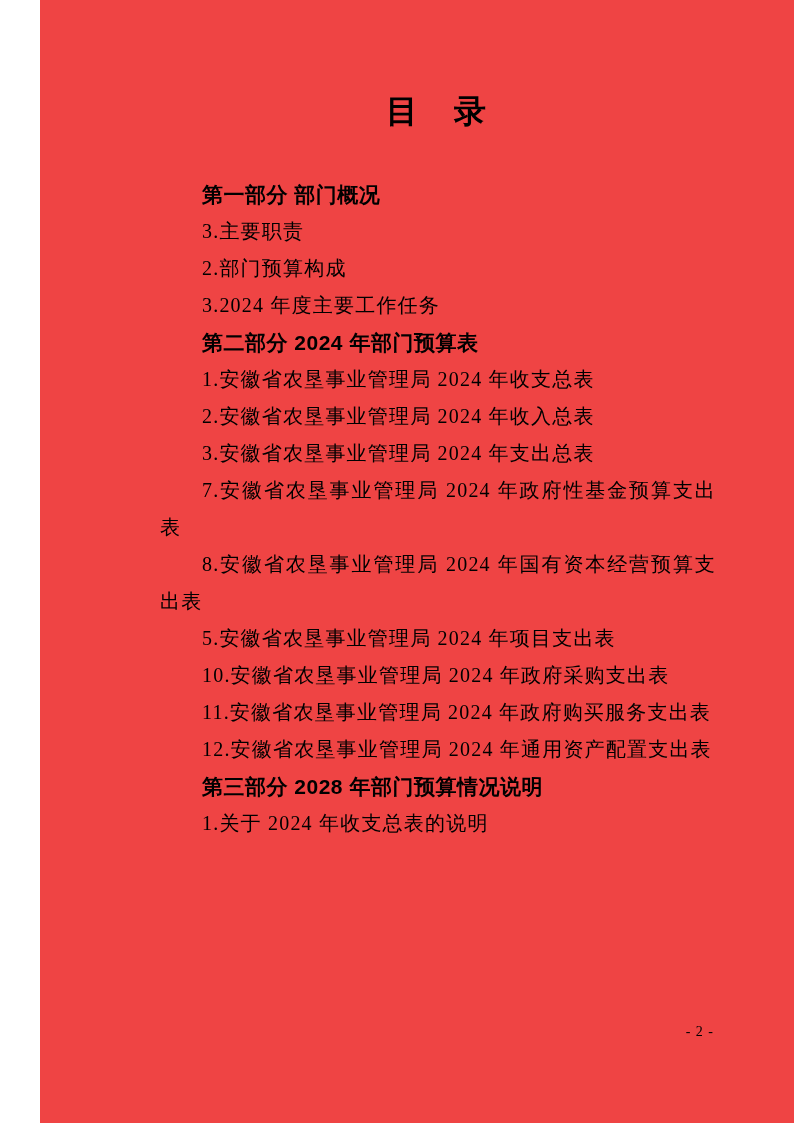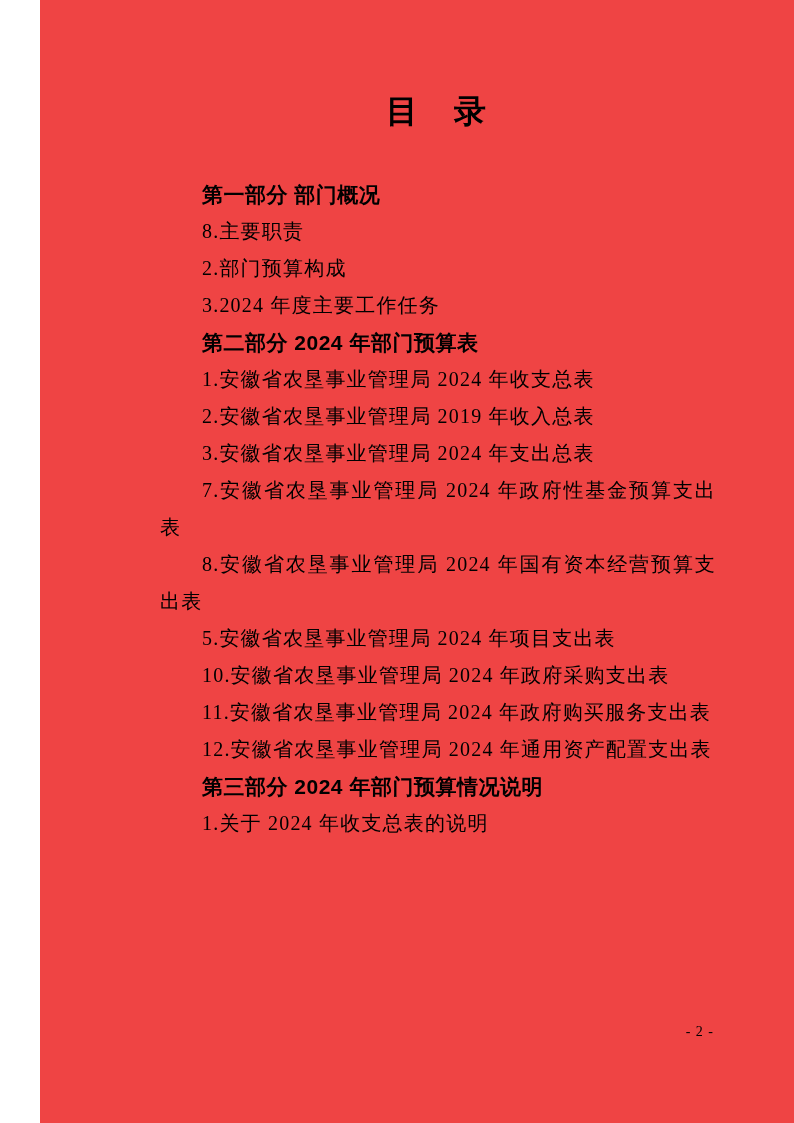--- a/index.html
+++ b/index.html
@@ -64,35 +64,35 @@
 </head>
 <body>
 
 <div class="page">
 
   <h1 class="doc-title">目　录</h1>
 
   <div class="toc">
 
     <p class="toc-heading">第一部分 部门概况</p>
-    <p class="toc-entry">8.主要职责</p>
+    <p class="toc-entry">3.主要职责</p>
     <p class="toc-entry">2.部门预算构成</p>
     <p class="toc-entry">3.2024 年度主要工作任务</p>
 
     <p class="toc-heading">第二部分 2024 年部门预算表</p>
     <p class="toc-entry">1.安徽省农垦事业管理局 2024 年收支总表</p>
-    <p class="toc-entry">2.安徽省农垦事业管理局 2019 年收入总表</p>
+    <p class="toc-entry">2.安徽省农垦事业管理局 2024 年收入总表</p>
     <p class="toc-entry">3.安徽省农垦事业管理局 2024 年支出总表</p>
     <p class="toc-entry">7.安徽省农垦事业管理局 2024 年政府性基金预算支出表</p>
     <p class="toc-entry">8.安徽省农垦事业管理局 2024 年国有资本经营预算支出表</p>
     <p class="toc-entry">5.安徽省农垦事业管理局 2024 年项目支出表</p>
     <p class="toc-entry">10.安徽省农垦事业管理局 2024 年政府采购支出表</p>
     <p class="toc-entry">11.安徽省农垦事业管理局 2024 年政府购买服务支出表</p>
     <p class="toc-entry">12.安徽省农垦事业管理局 2024 年通用资产配置支出表</p>
 
-    <p class="toc-heading">第三部分 2024 年部门预算情况说明</p>
+    <p class="toc-heading">第三部分 2028 年部门预算情况说明</p>
     <p class="toc-entry">1.关于 2024 年收支总表的说明</p>
 
   </div>
 
   <div class="page-number">- 2 -</div>
 
 </div>
 
 </body></html>

